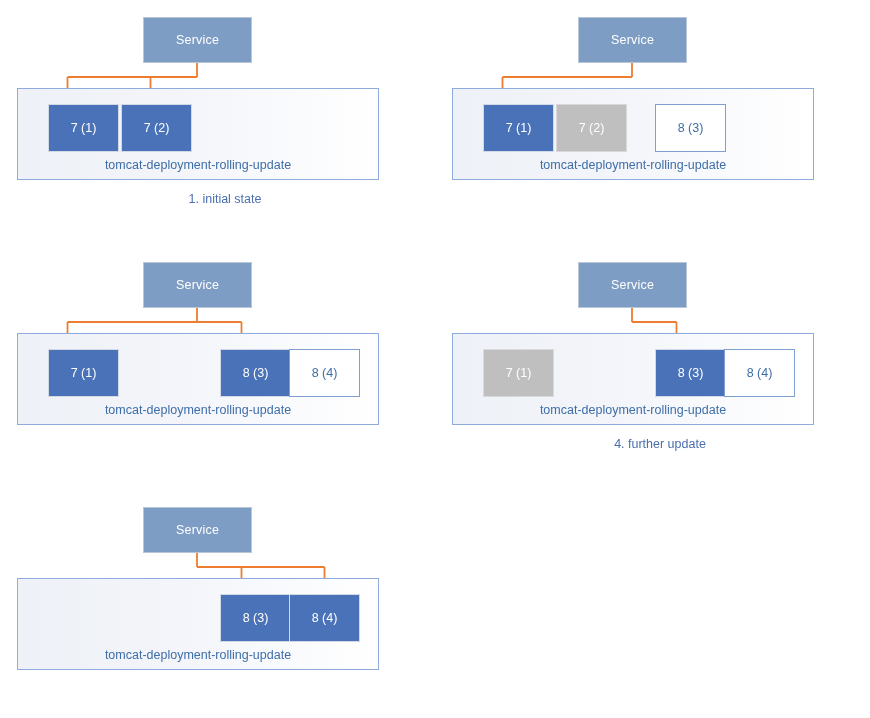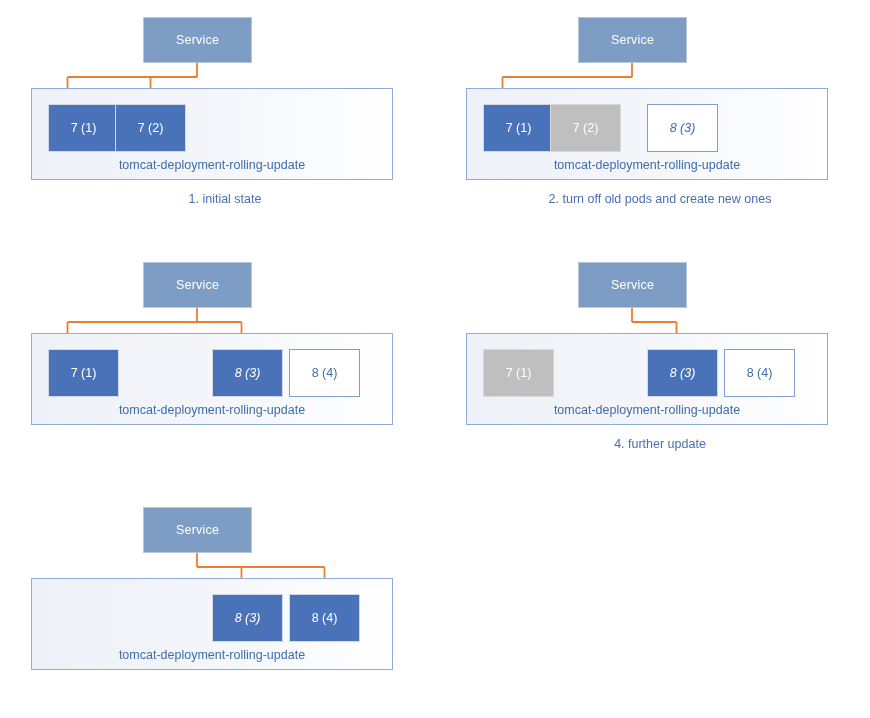--- a/index.html
+++ b/index.html
@@ -50,21 +50,21 @@
   }
   .service-label {
     color: #ffffff;
     font-size: 12.5px;
     letter-spacing: .2px;
   }
 
   
   .deployment-box {
     position: absolute;
-    left: 31px;
+    left: 17px;
     top: 88px;
     width: 362px;
     height: 92px;
     box-sizing: border-box;
     border: 1px solid #8faadc;
     background: linear-gradient(to right, #eef1f7 0%, #f3f5fa 45%, #ffffff 100%);
   }
   .deployment-label {
     position: absolute;
     left: 0;
@@ -81,22 +81,22 @@
     top: 104px;
     width: 71px;
     height: 48px;
     box-sizing: border-box;
     display: flex;
     align-items: center;
     justify-content: center;
     font-size: 12.5px;
   }
   .pod.slot-1 { left: 32px; margin-left: 16px;  }
-  .pod.slot-2 { left: 115px; }
-  .pod.slot-3 { left: 212px; font-style: italic; }
+  .pod.slot-2 { left: 121px; }
+  .pod.slot-3 { left: 220px; }
   .pod.slot-4 { left: 289px; justify-content: center; }
 
   .pod.active {
     background: #4a72b8;
     border: 1px solid #d3d9e4;
     color: #ffffff;
   }
   .pod.terminating {
     background: #bfbfbf;
     border: 1px solid #d9d9d9;
@@ -175,21 +175,20 @@
     <div class="pod slot-1 active">
         <span>7 (1)</span>
       </div>
     <div class="pod slot-2 terminating">
         <span>7 (2)</span>
       </div>
     <div class="pod slot-3 pending">
         <span>8 (3)</span>
       </div>
 
-    <div class="caption">2. turn off old pods and create new ones</div>
   </div>
 
   <div class="panel panel-3">
     <div class="service-box">
       <span class="service-label">Service</span>
     </div>
     <svg class="connector">
         <path d="M 197 63 L 197 77 M 67.5 77 L 241.5 77" fill="none" stroke="#ed7d31" stroke-width="1.8"></path>
         <path d="M 67.5 77 L 67.5 97" fill="none" stroke="#ed7d31" stroke-width="1.8"></path>
         <polygon points="62,96 73,96 67.5,106" fill="#ed7d31"></polygon>

